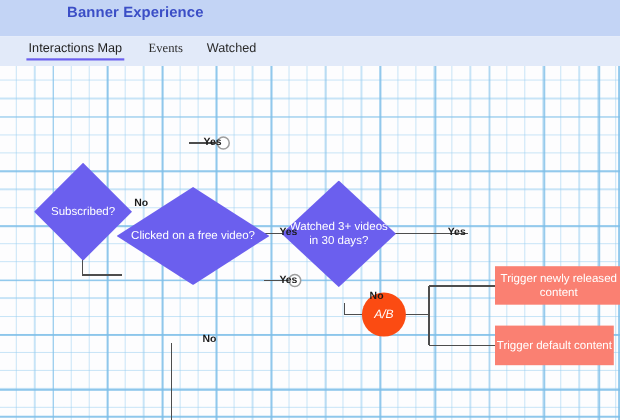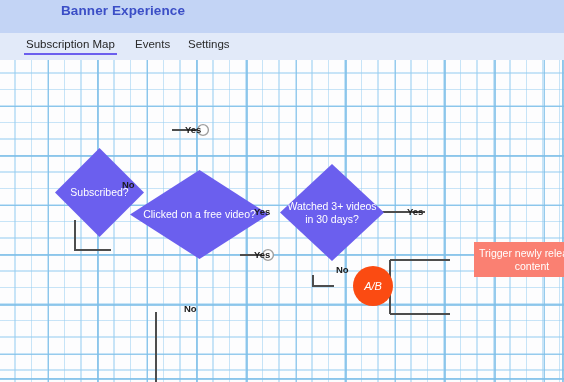--- a/index.html
+++ b/index.html
@@ -61,21 +61,21 @@
   }
   .tab.active .tab-underline {
     position: absolute;
     left: 0;
     right: 0;
     bottom: 0;
     height: 2.5px;
     background: #6b5fee;
   }
   #tab-0 { left: 24px; }
-  #tab-1 { left: 133px; }
+  #tab-1 { left: 133px; font-family: Liberation Serif, serif; }
   #tab-2 { left: 186px; }
 
   
   .canvas {
     position: absolute;
     left: 0;
     top: 60px;
     width: 564px;
     height: 322px;
     background-color: #fdfdfe;
@@ -103,21 +103,20 @@
     position: absolute;
     left: 0; top: 0;
     width: 564px;
     height: 322px;
   }
 
   
   .node {
     position: absolute;
     box-sizing: border-box;
-    margin-left: 24px;
   }
   .diamond {
     display: flex;
     align-items: center;
     justify-content: center;
     text-align: center;
     background: #6b5fee;
     color: #ffffff;
     font-size: 10.5px;
     line-height: 12.5px;
@@ -161,28 +160,28 @@
 <body>
 
 <div id="app">
 
   <div class="header-bar">
     <div class="header-title">Banner Experience</div>
   </div>
 
   <div class="tab-bar">
     <div class="tab active" id="tab-0">
-      <span>Subscription Map</span>
+      <span>Interactions Map</span>
       <span class="tab-underline"></span>
     </div>
     <div class="tab" id="tab-1">
       <span>Events</span>
     </div>
     <div class="tab" id="tab-2">
-      <span>Settings</span>
+      <span>Watched</span>
     </div>
   </div>
 
   <div class="canvas">
 
     <svg class="edges" viewBox="0 0 564 322">
       <g stroke="#4d4d4d" stroke-width="1.1" fill="none" shape-rendering="crispEdges">
 
         <line x1="172" y1="70" x2="197" y2="70"></line>
 
@@ -223,20 +222,23 @@
 
     <div class="node ab-circle" style="left:329px; top:206px; width:40px; height:40px;font-style:italic;">
       <span>A/B</span>
     </div>
 
 
     <div class="node proc-box" style="left:450px; top:182px; width:116px; height:35px;">
       <span>Trigger newly released content</span>
     </div>
 
+    <div class="node proc-box" style="left:450px; top:236px; width:108px; height:36px;">
+      <span>Trigger default content</span>
+    </div>
 
     <div class="edge-label" style="left:149px; top:64px;">Yes</div>
     <div class="edge-label" style="left:86px; top:119px;">No</div>
     <div class="edge-label" style="left:218px; top:146px;">Yes</div>
     <div class="edge-label" style="left:218px; top:189px;">Yes</div>
     <div class="edge-label" style="left:148px; top:243px;">No</div>
     <div class="edge-label" style="left:371px; top:146px;">Yes</div>
     <div class="edge-label" style="left:300px; top:204px;">No</div>
 
   </div>

